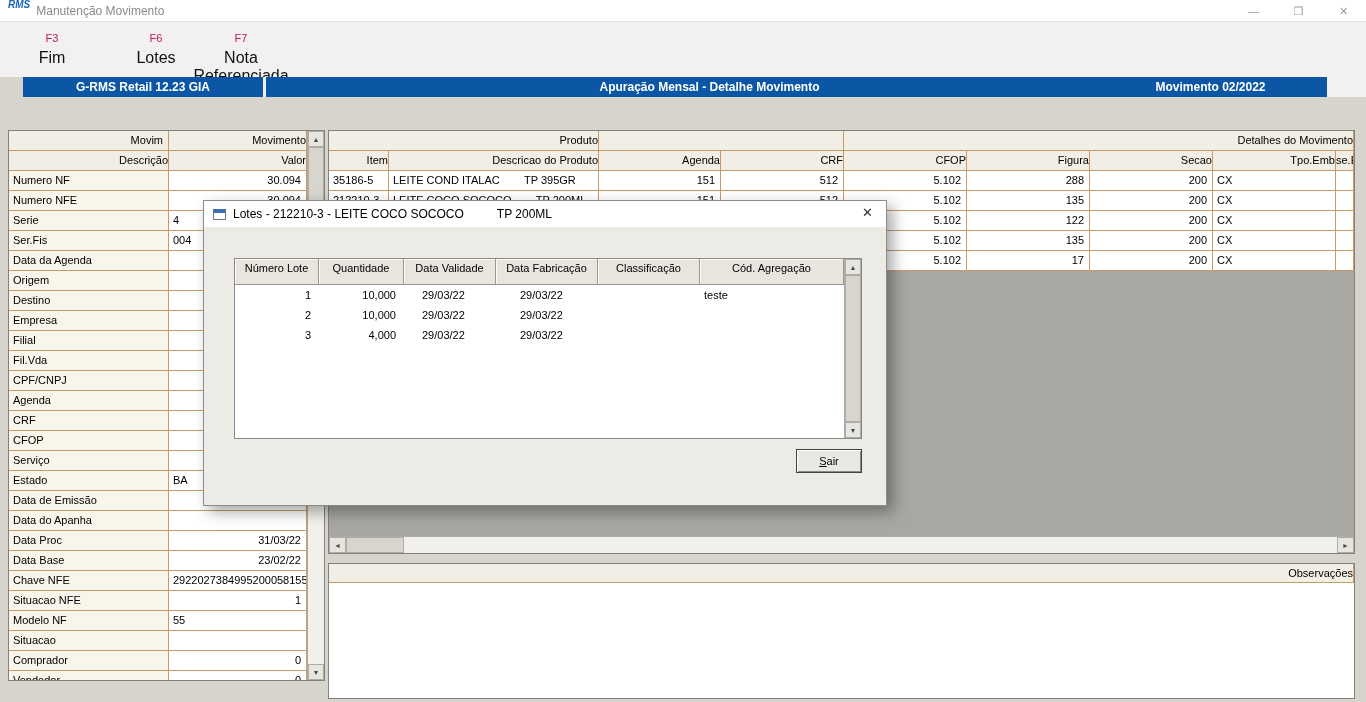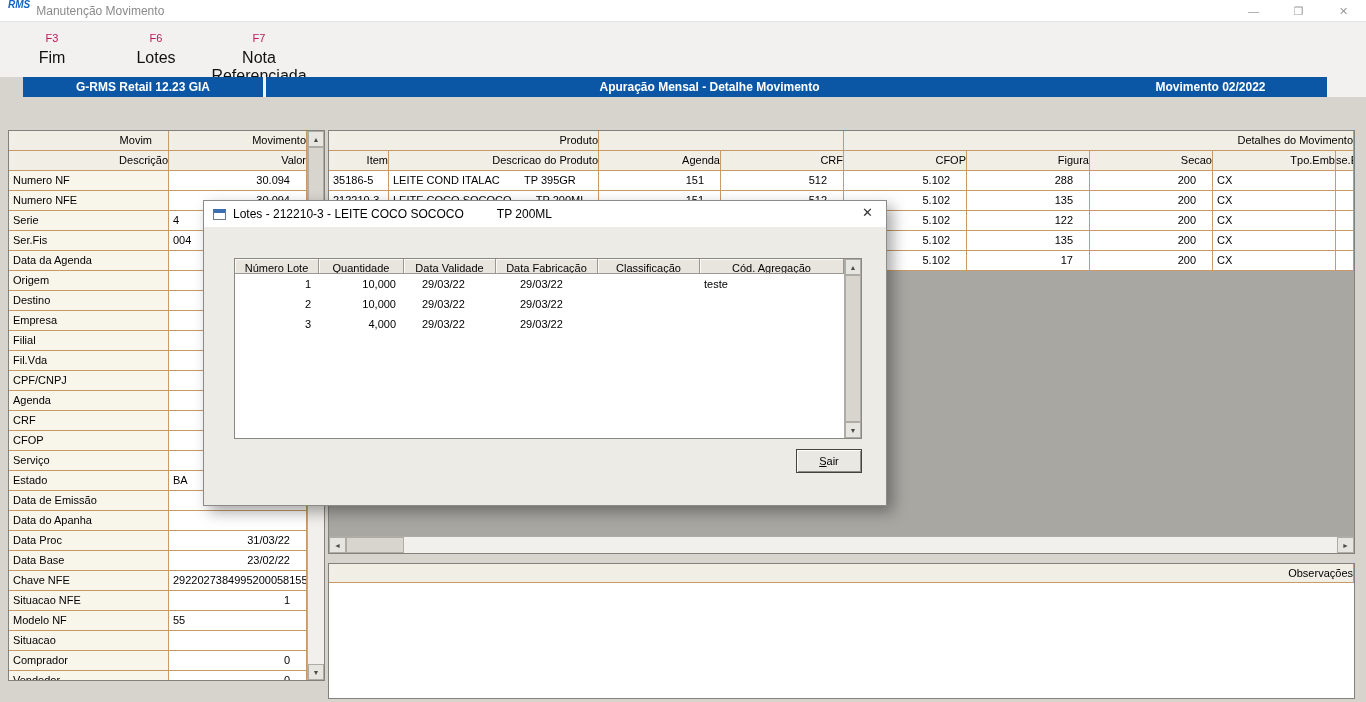--- a/index.html
+++ b/index.html
@@ -35,21 +35,21 @@
   .flab{font-size:16px;color:#111;}
   
   .bluerow{position:absolute;left:0;top:77px;width:1366px;height:20px;background:var(--toolbg);margin-left:23px;}
   .blueseg{position:absolute;top:0;height:20px;background:var(--blue);color:#fff;font-size:12px;font-weight:bold;display:flex;align-items:center;justify-content:center;}
   
   .cell{border-right:1px solid var(--grid);border-bottom:1px solid var(--grid);height:20px;line-height:19px;font-size:11px;overflow:hidden;white-space:pre;}
   .hc{background:var(--hdrbg);text-align:right;}
   .lab{background:var(--labbg);padding-left:4px;}
   .val{background:#FFFFFF;}
   .al{text-align:left;padding-left:4px;}
-  .ar{text-align:right;padding-right:16px;}
+  .ar{text-align:right;padding-right:5px;}
   
   .mpanel{position:absolute;left:8px;top:130px;width:317px;height:551px;border:1px solid #83817B;background:#fff;display:flex;overflow:hidden;}
   .mgrid{width:298px;overflow:hidden;}
   .mrow{display:flex;width:298px;}
   .ml{width:160px;}
   .mv{width:138px;}
   
   .vscroll{width:17px;background:var(--sbtrack);border-left:1px solid var(--sbborder);display:flex;flex-direction:column;}
   .sbbtn{height:16px;width:100%;background:var(--sbbtn);border:1px solid var(--sbborder);font-size:7px;color:#4A4A46;display:flex;align-items:center;justify-content:center;flex:none;}
   .sbtrack{flex:1;position:relative;}
@@ -74,21 +74,21 @@
   .ohdr{width:100%;height:19px;line-height:18px;}
   .obody{width:100%;height:116px;background:#FFFFFF;}
   
   .dialog{position:absolute;left:203px;top:200px;width:684px;height:306px;background:var(--dlgbg);border:1px solid #8B8B8B;box-shadow:6px 6px 14px rgba(0,0,0,0.35);}
   .dtitle{position:absolute;left:0;top:0;width:100%;height:26px;background:#FFFFFF;display:flex;align-items:center;}
   .dicon{width:13px;height:11px;border:1px solid #6B7B8C;background:#fff;border-top:4px solid #3C6EB4;margin:0 7px 0 9px;flex:none;}
   .dtext{font-size:12px;color:#000;}
   .dclose{position:absolute;right:13px;top:4px;font-size:13px;color:#333;cursor:default;}
   .dtable{position:absolute;left:30px;top:57px;width:628px;height:181px;border:1px solid #8A8882;background:#FFFFFF;display:flex;overflow:hidden;}
   .dgrid{width:609px;background:#fff;}
-  .dhrow{display:flex;height:15px;}
+  .dhrow{display:flex;height:26px;}
   .dh{background:var(--dlghdr);border-right:1px solid #9B9891;border-bottom:1px solid #9B9891;box-shadow:inset 1px 1px 0 #FBFAF7;font-size:11px;line-height:18px;text-align:center;overflow:hidden;white-space:pre;}
   .drow{display:flex;height:20px;}
   .dd{font-size:11px;line-height:20px;overflow:hidden;white-space:pre;}
   .dc1{width:84px;}
   .dc2{width:85px;}
   .dc3{width:92px;}
   .dc4{width:102px;}
   .dc5{width:102px;}
   .dc6{flex:1;}
   .dd.dc1{text-align:right;padding-right:8px;}
@@ -117,21 +117,21 @@
 
   <div class="toolbar">
     <div class="fitem" style="left:22px;width:60px;">
       <div class="fkey">F3</div>
       <div class="flab">Fim</div>
     </div>
     <div class="fitem" style="left:126px;width:60px;">
       <div class="fkey">F6</div>
       <div class="flab">Lotes</div>
     </div>
-    <div class="fitem" style="left:206px;width:106px;">
+    <div class="fitem" style="left:188px;width:106px;">
       <div class="fkey">F7</div>
       <div class="flab">Nota Referenciada</div>
     </div>
   </div>
 
   <div class="bluerow">
     <div class="blueseg" style="left:0;width:240px;">G-RMS Retail 12.23 GIA</div>
     <div class="blueseg" style="left:243px;width:887px;">Apuração Mensal - Detalhe Movimento</div>
     <div class="blueseg" style="left:1071px;width:233px;">Movimento 02/2022</div>
   </div>

